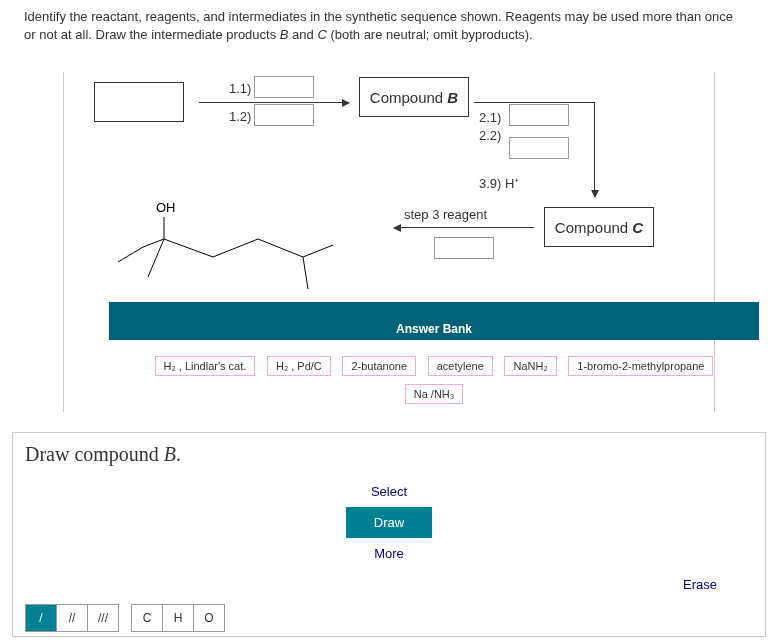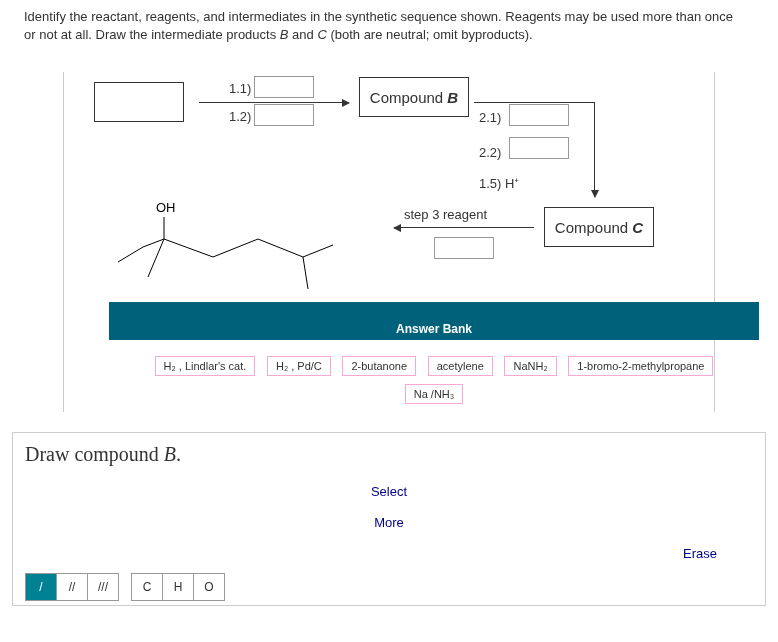--- a/index.html
+++ b/index.html
@@ -47,23 +47,23 @@
   <div class="box small-drop" style="left:190px; top:4px;"></div>
   <div class="label" style="left:165px; top:37px;">1.2)</div>
   <div class="box small-drop" style="left:190px; top:32px;"></div>
   <div class="arrow-h" style="left:135px; top:30px; width:150px;"></div>
   <div class="box" style="left:295px; top:5px; width:110px; height:40px;">
     <span>Compound </span>&nbsp;<span class="italic" style="font-weight:bold">B</span>
   </div>
 
   <div class="label" style="left:415px; top:38px;">2.1)</div>
   <div class="box small-drop" style="left:445px; top:32px;"></div>
-  <div class="label" style="left:415px; top:73px;">2.2)</div>
+  <div class="label" style="left:415px; top:56px;">2.2)</div>
   <div class="box small-drop" style="left:445px; top:65px;"></div>
-  <div class="label" style="left:415px; top:102px;">1.5) H⁺</div>
+  <div class="label" style="left:415px; top:102px;">3.9) H⁺</div>
   <div class="arrow-v" style="left:530px; top:30px; height:95px;"></div>
   <div style="position:absolute; border-top:1px solid #333; left:410px; top:30px; width:120px;"></div>
 
   <div class="box" style="left:480px; top:135px; width:110px; height:40px;">
     <span>Compound </span>&nbsp;<span class="italic" style="font-weight:bold">C</span>
   </div>
 
   <div class="label" style="left:340px; top:135px;">step 3 reagent</div>
   <div class="arrow-h left" style="left:330px; top:155px; width:140px;"></div>
   <div class="box small-drop" style="left:370px; top:165px;"></div>
@@ -98,20 +98,21 @@
     </div>
   </div>
 </div>
 
 <div class="draw-panel">
   <div class="draw-title">
     <span>Draw compound </span><span class="italic">B</span><span>.</span>
   </div>
   <div class="draw-tabs">
     <div class="tab">Select</div>
+    <div class="tab active">Draw</div>
     <div class="tab">More</div>
     <div class="tab erase">Erase</div>
   </div>
   <div class="tool-row">
     <div class="tool-group">
       <div class="tool-btn active">/</div>
       <div class="tool-btn">//</div>
       <div class="tool-btn">///</div>
     </div>
     <div class="tool-group">

